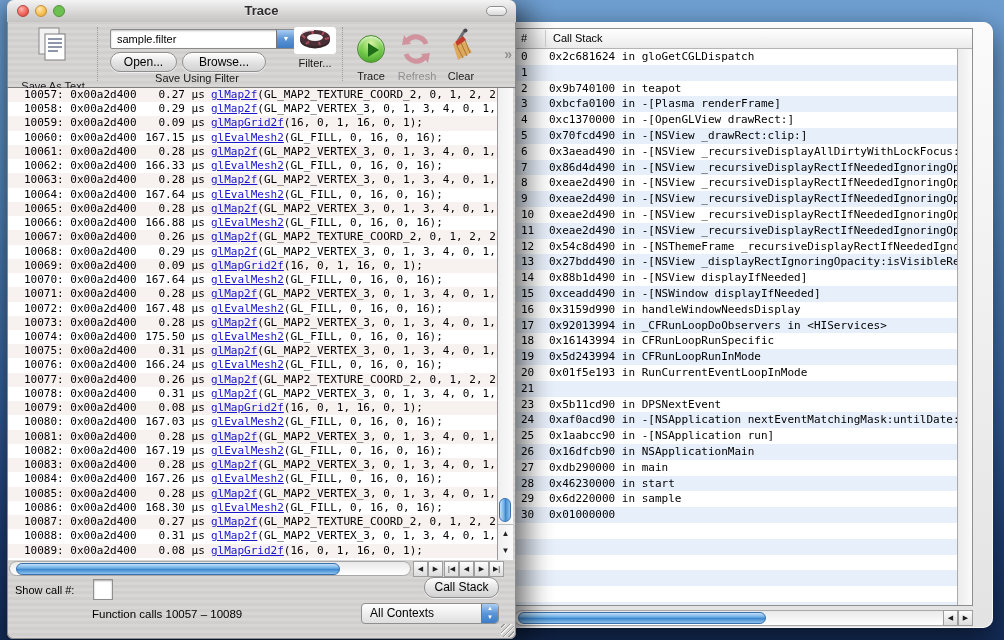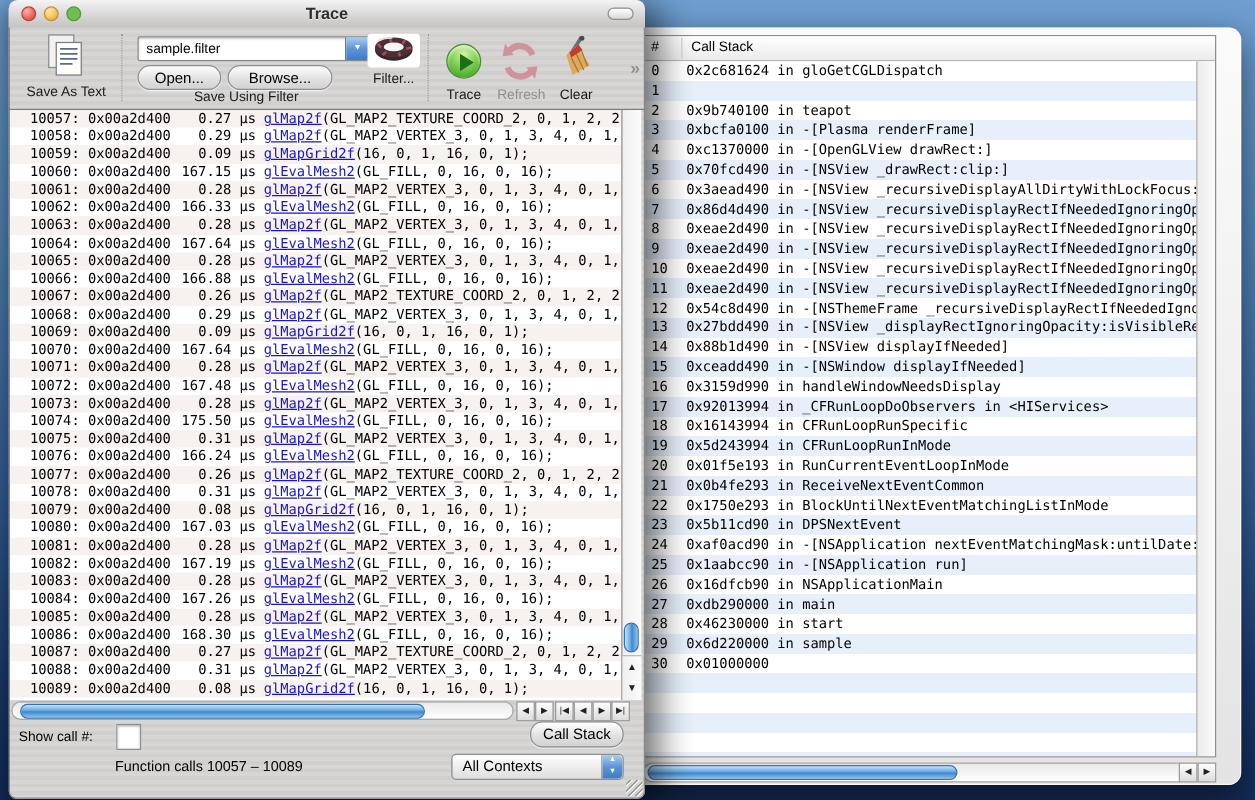--- a/index.html
+++ b/index.html
@@ -153,22 +153,21 @@
         <div class="cs-row"><span class="num">11</span><span class="txt">0xeae2d490 in -[NSView _recursiveDisplayRectIfNeededIgnoringOpacity:isV</span></div>
         <div class="cs-row"><span class="num">12</span><span class="txt">0x54c8d490 in -[NSThemeFrame _recursiveDisplayRectIfNeededIgnoringOpaci</span></div>
         <div class="cs-row"><span class="num">13</span><span class="txt">0x27bdd490 in -[NSView _displayRectIgnoringOpacity:isVisibleRect:rectIs</span></div>
         <div class="cs-row"><span class="num">14</span><span class="txt">0x88b1d490 in -[NSView displayIfNeeded]</span></div>
         <div class="cs-row"><span class="num">15</span><span class="txt">0xceadd490 in -[NSWindow displayIfNeeded]</span></div>
         <div class="cs-row"><span class="num">16</span><span class="txt">0x3159d990 in handleWindowNeedsDisplay</span></div>
         <div class="cs-row"><span class="num">17</span><span class="txt">0x92013994 in _CFRunLoopDoObservers in &lt;HIServices&gt;</span></div>
         <div class="cs-row"><span class="num">18</span><span class="txt">0x16143994 in CFRunLoopRunSpecific</span></div>
         <div class="cs-row"><span class="num">19</span><span class="txt">0x5d243994 in CFRunLoopRunInMode</span></div>
         <div class="cs-row"><span class="num">20</span><span class="txt">0x01f5e193 in RunCurrentEventLoopInMode</span></div>
-        <div class="cs-row"><span class="num">21</span><span class="txt">0x0b4fe293 in ReceiveNextEventCommon</span></div>
-        <div class="cs-row"><span class="num">22</span><span class="txt">0x1750e293 in BlockUntilNextEventMatchingListInMode</span></div>
+        <div class="cs-row"><span class="num">21</span></div>
         <div class="cs-row"><span class="num">23</span><span class="txt">0x5b11cd90 in DPSNextEvent</span></div>
         <div class="cs-row"><span class="num">24</span><span class="txt">0xaf0acd90 in -[NSApplication nextEventMatchingMask:untilDate:inMode:de</span></div>
         <div class="cs-row"><span class="num">25</span><span class="txt">0x1aabcc90 in -[NSApplication run]</span></div>
         <div class="cs-row"><span class="num">26</span><span class="txt">0x16dfcb90 in NSApplicationMain</span></div>
         <div class="cs-row"><span class="num">27</span><span class="txt">0xdb290000 in main</span></div>
         <div class="cs-row"><span class="num">28</span><span class="txt">0x46230000 in start</span></div>
         <div class="cs-row"><span class="num">29</span><span class="txt">0x6d220000 in sample</span></div>
         <div class="cs-row"><span class="num">30</span><span class="txt">0x01000000</span></div>
       </div>
     <div class="cs-vscroll"></div>
@@ -199,21 +198,21 @@
       <svg class="icon-svg" width="34" height="38" viewBox="0 0 34 38" style="margin:0 auto;">
         <rect x="3" y="2" width="20" height="26" fill="#f2f2f2" stroke="#8a8a8a"></rect>
         <rect x="9" y="8" width="20" height="26" fill="#ffffff" stroke="#7d7d7d"></rect>
         <g stroke="#5c6b84" stroke-width="1.4">
           <line x1="12" y1="13" x2="26" y2="13"></line>
             <line x1="12" y1="17" x2="26" y2="17"></line>
           <line x1="12" y1="21" x2="26" y2="21"></line>
             <line x1="12" y1="25" x2="22" y2="25"></line>
         </g>
       </svg>
-      <div class="tb-label" style="margin-top:4px;">Save As Text</div>
+      <div class="tb-label" style="margin-top:16px;">Save As Text</div>
     </div>
 
     <div class="tb-sep" style="left:90px;"></div>
 
     <div class="combo">
       <span class="val">sample.filter</span>
       <span class="dd">▼</span>
     </div>
     <div class="aqua-btn" style="left:103px;top:30px;width:67px;">Open...</div>
     <div class="aqua-btn" style="left:175px;top:30px;width:84px;">Browse...</div>

